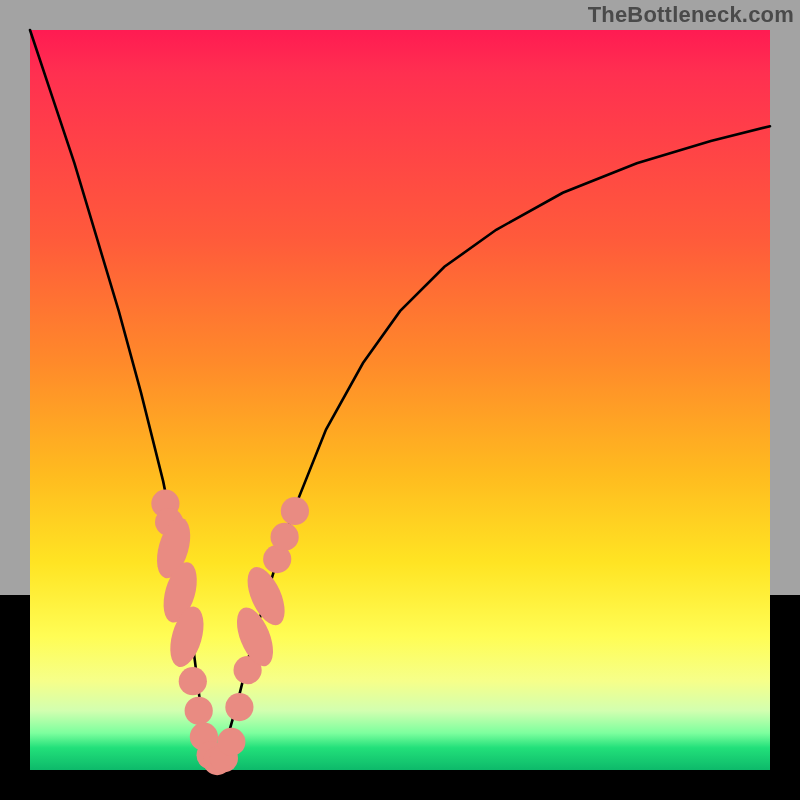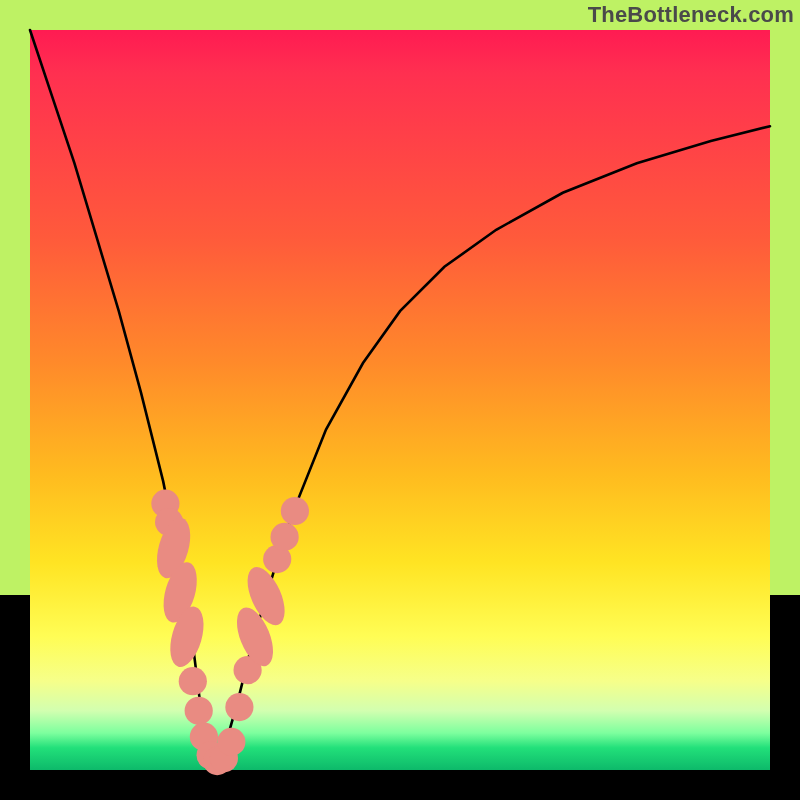--- a/index.html
+++ b/index.html
@@ -8,21 +8,21 @@
     width: 800px;
     height: 800px;
     background: #000;
     overflow: hidden;
     font-family: Arial, Helvetica, sans-serif;
   }
   .outer {
     position: relative;
     width: 800px;
     height: 595px;
-    background: #bef264;
+    background: #a3a3a3;
   }
   .plot {
     position: absolute;
     left: 30px;
     top: 30px;
     width: 740px;
     height: 740px;
     
     background:
       linear-gradient(

